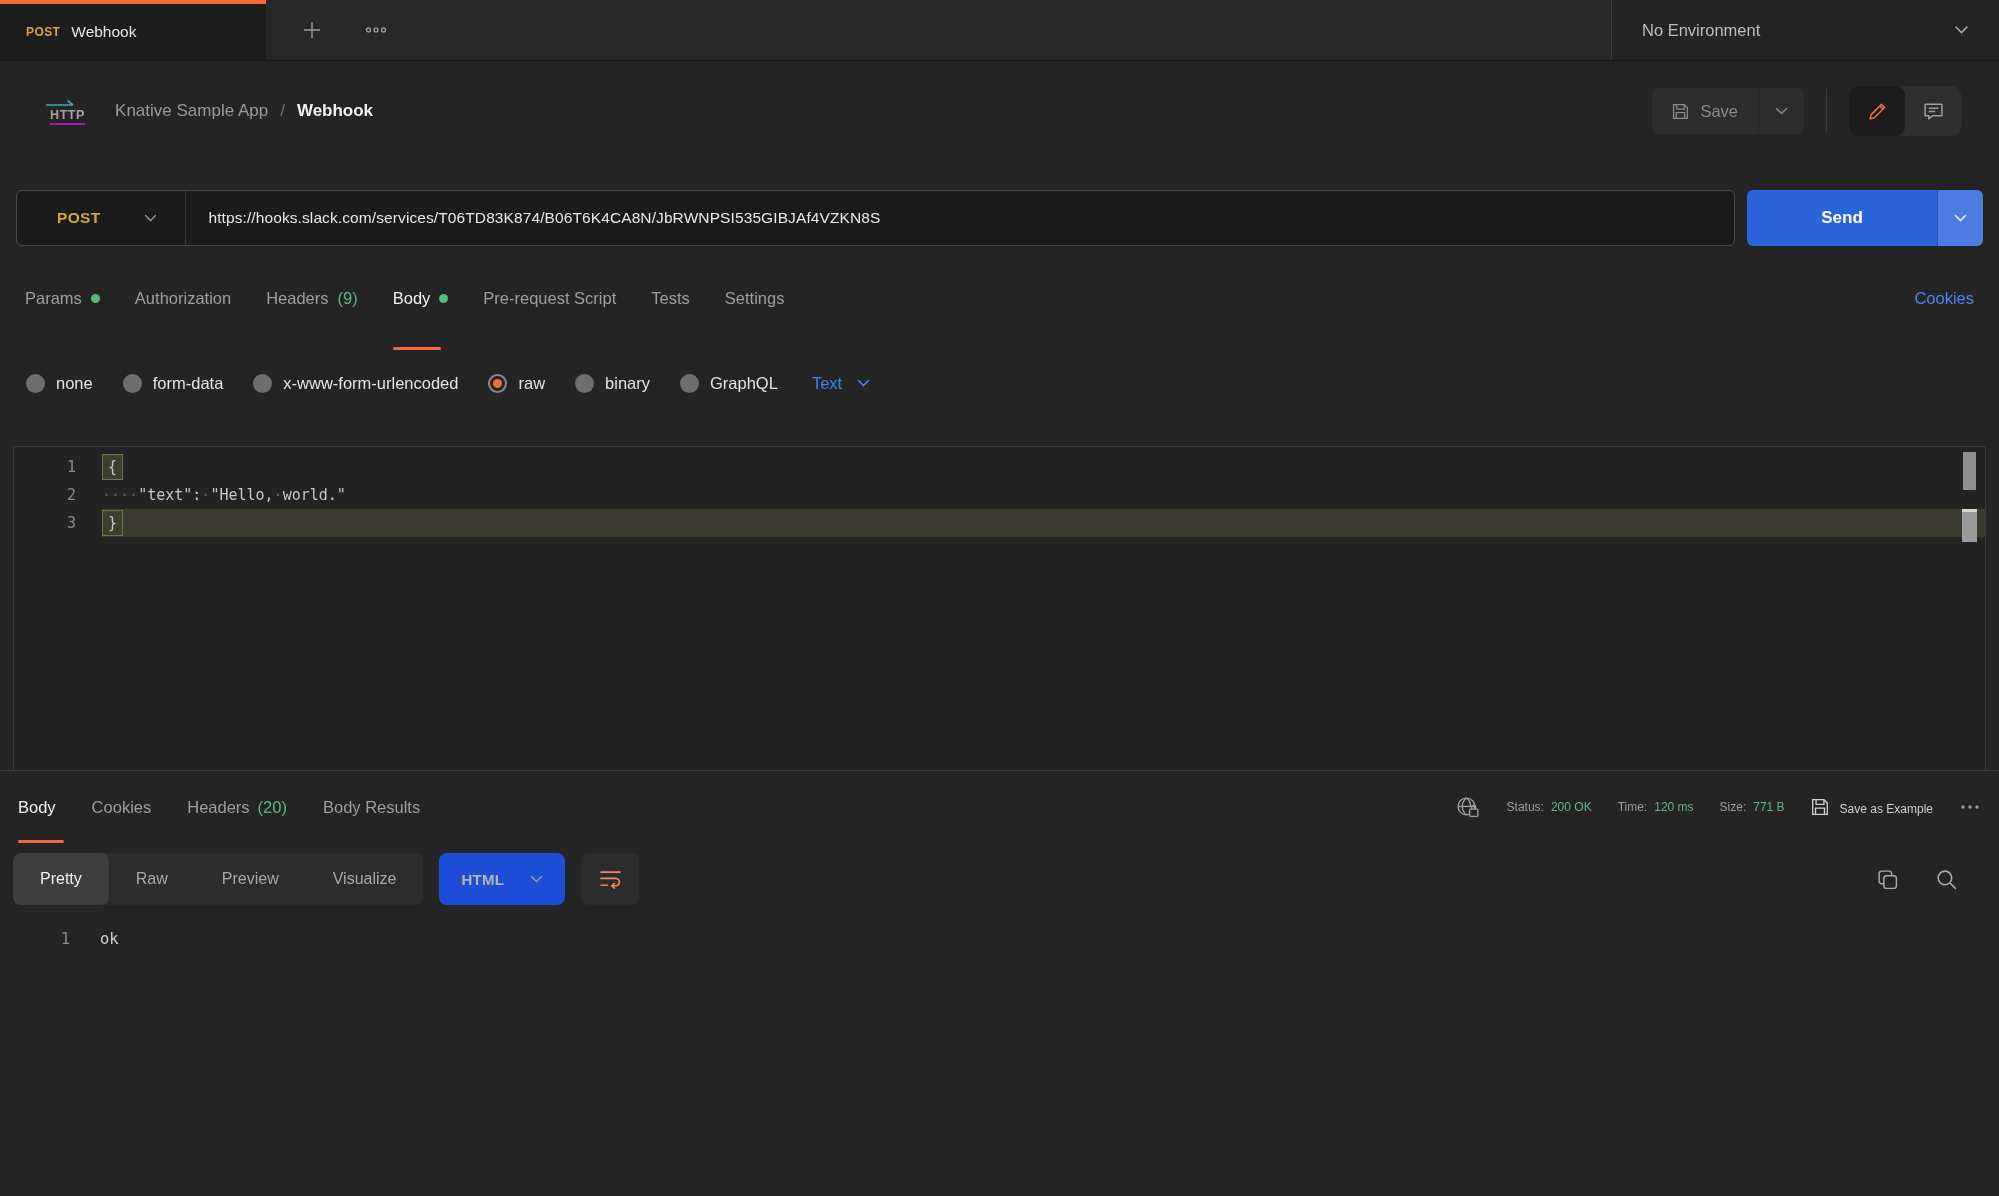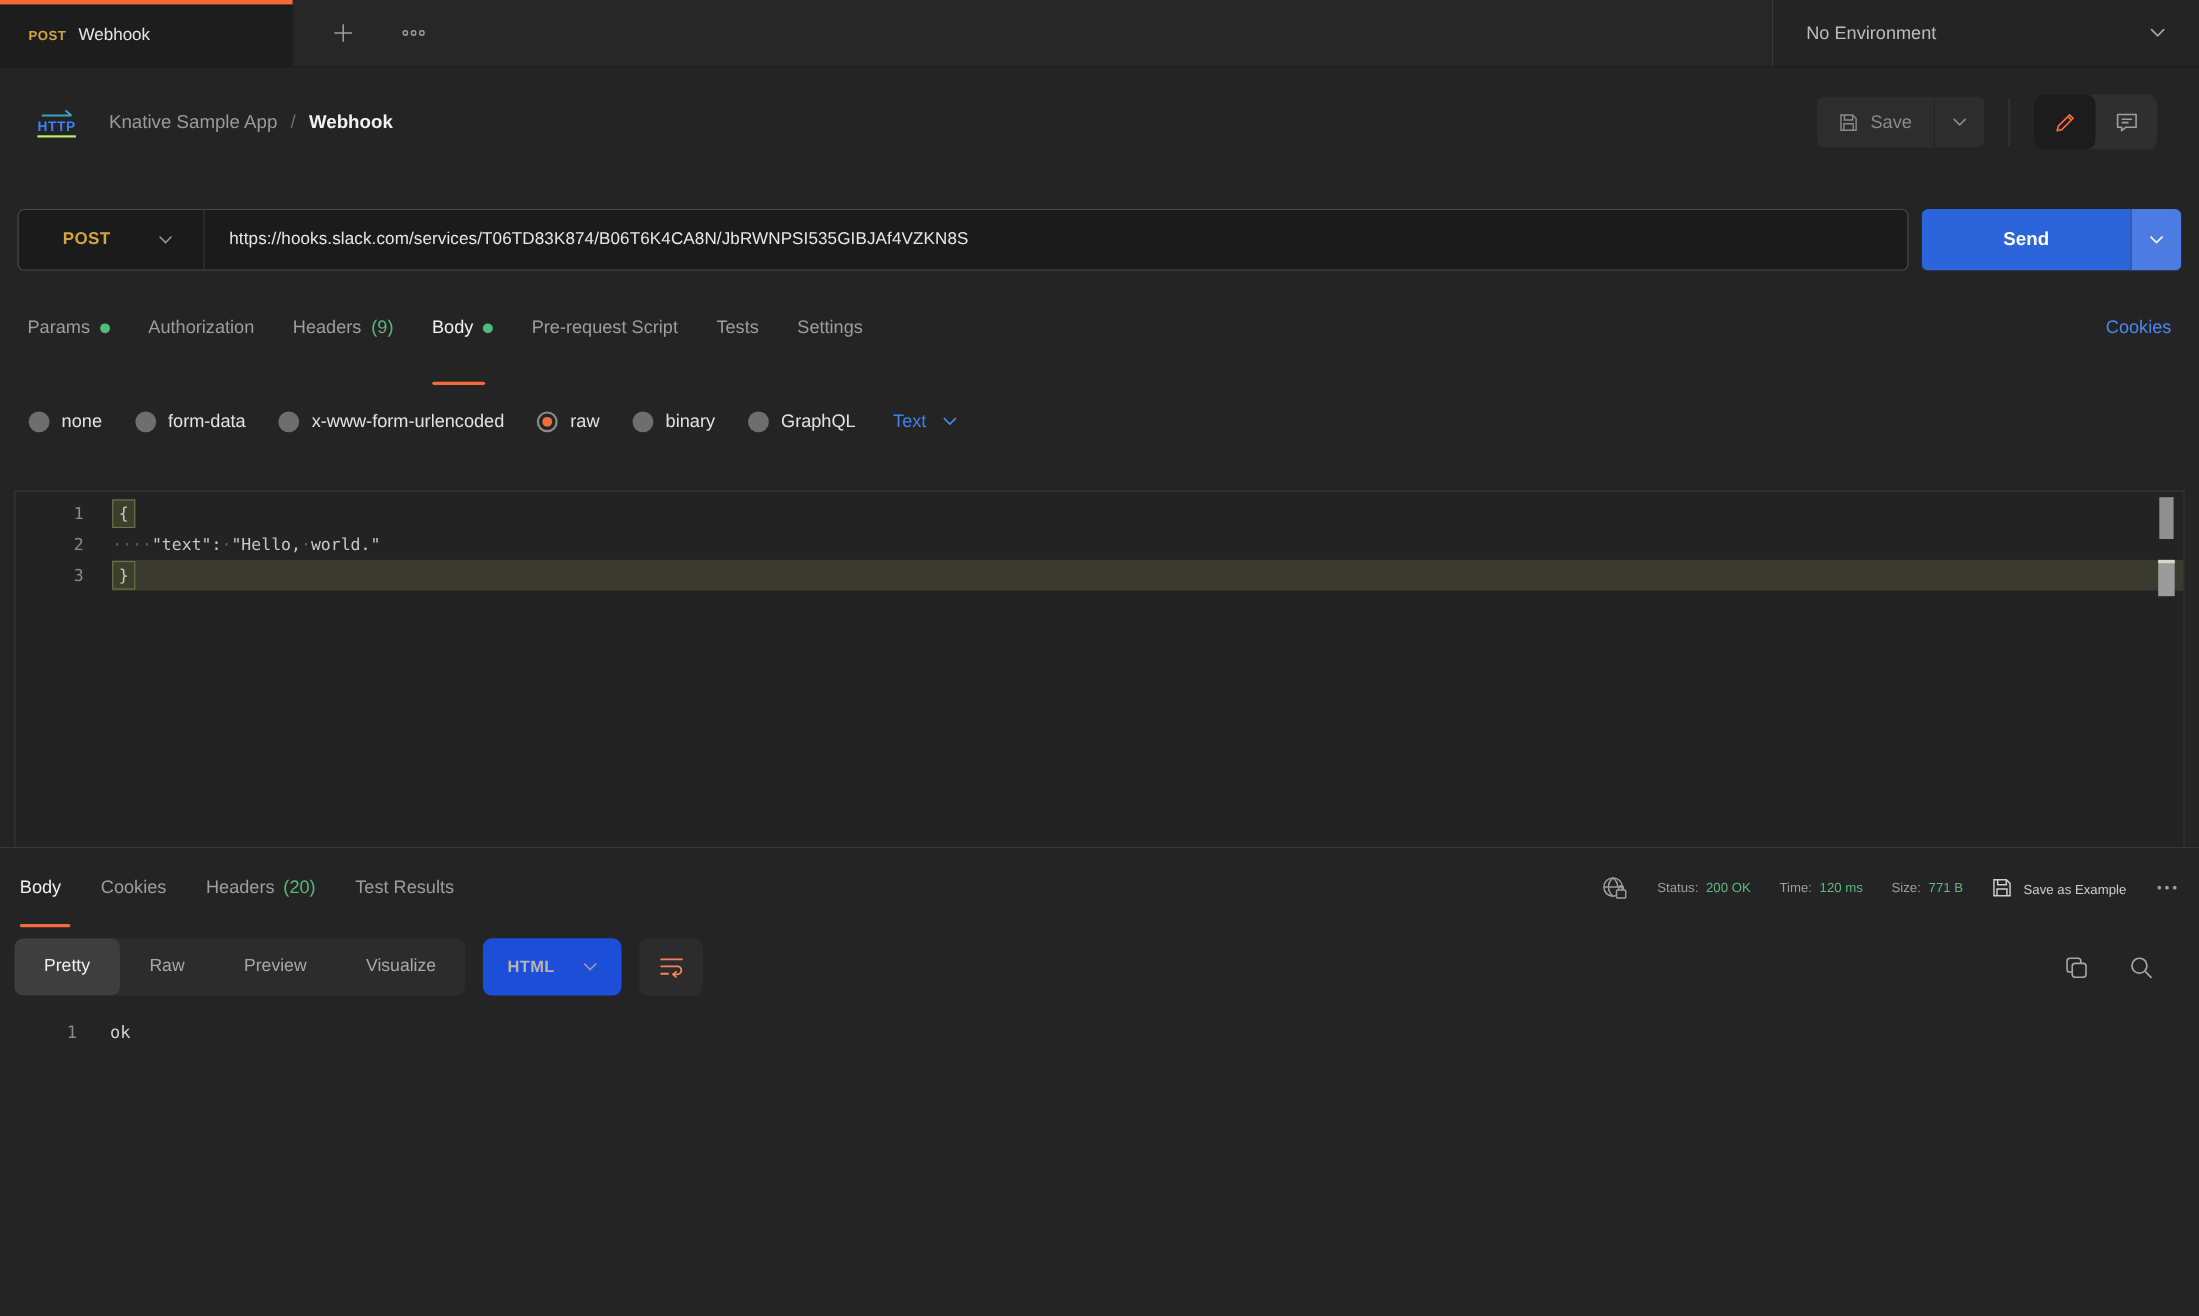--- a/index.html
+++ b/index.html
@@ -19,21 +19,21 @@
   .tab-title { font-size:15.5px; color:#e6e6e6; }
   .tab-strip { flex:1; display:flex; align-items:center; gap:40px; padding-left:34px; }
   .icon-btn { display:flex; align-items:center; justify-content:center; cursor:pointer; }
   .env { width:388px; background:#242424; border-left:1px solid #3a3a3a; display:flex; align-items:center; justify-content:space-between; padding:0 30px; cursor:pointer; }
   .env-label { font-size:16.5px; color:#bdbdbd; }
   .chev { color:#a6a6a6; }
 
   
   .header-row { height:100px; display:flex; align-items:center; padding:0 38px 0 34px; }
   .http-badge { display:flex; flex-direction:column; align-items:center; gap:1px; margin-right:30px; }
-  .http-text { font-size:12.5px; font-weight:700; color:#3b82f6; border-bottom:2px solid #bef264; letter-spacing:.6px; padding-bottom:1px; }
+  .http-text { font-size:12.5px; font-weight:700; color:#a3a3a3; border-bottom:2px solid #a21caf; letter-spacing:.6px; padding-bottom:1px;margin-left:16px; }
   .breadcrumb { display:flex; align-items:flex-end; gap:12px; font-size:17px; }
   .bc-collection { color:#9a9a9a; cursor:pointer; }
   .bc-sep { color:#6e6e6e; }
   .bc-request { color:#f2f2f2; font-weight:700; cursor:pointer; }
   .header-right { margin-left:auto; display:flex; align-items:center; }
   .save-split { display:flex; background:#2d2d2d; border-radius:6px; overflow:hidden; height:46px; }
   .save-main { display:flex; align-items:center; gap:11px; padding:0 20px; color:#8a8a8a; font-size:16.5px; cursor:pointer; }
   .save-chev { width:46px; display:flex; align-items:center; justify-content:center; color:#8a8a8a; border-left:1px solid #232323; cursor:pointer; }
   .vdiv { width:1px; height:44px; background:#3c3c3c; margin:0 22px; }
   .edit-group { display:flex; background:#2f2f2f; border-radius:9px; height:50px; padding:0; }
@@ -306,21 +306,21 @@
       <span>Body</span>
     </span>
     <span class="rtab2">
       <span>Cookies</span>
     </span>
     <span class="rtab2">
       <span>Headers</span>
       <span class="count-green">(20)</span>
     </span>
     <span class="rtab2">
-      <span>Test Results</span>
+      <span>Body Results</span>
     </span>
 
     <div class="resp-meta">
       <span class="icon-btn">
         <span>
           <svg width="26" height="23" viewBox="0 0 24 22" fill="none" stroke="#9e9e9e" stroke-width="1.3">
               <circle cx="10.5" cy="10" r="8"></circle>
               <path d="M2.5 10h16"></path>
               <path d="M10.5 2c-2.7 2.2-4 4.8-4 8s1.3 5.8 4 8"></path>
               <path d="M10.5 2c2.7 2.2 4 4.8 4 8"></path>

